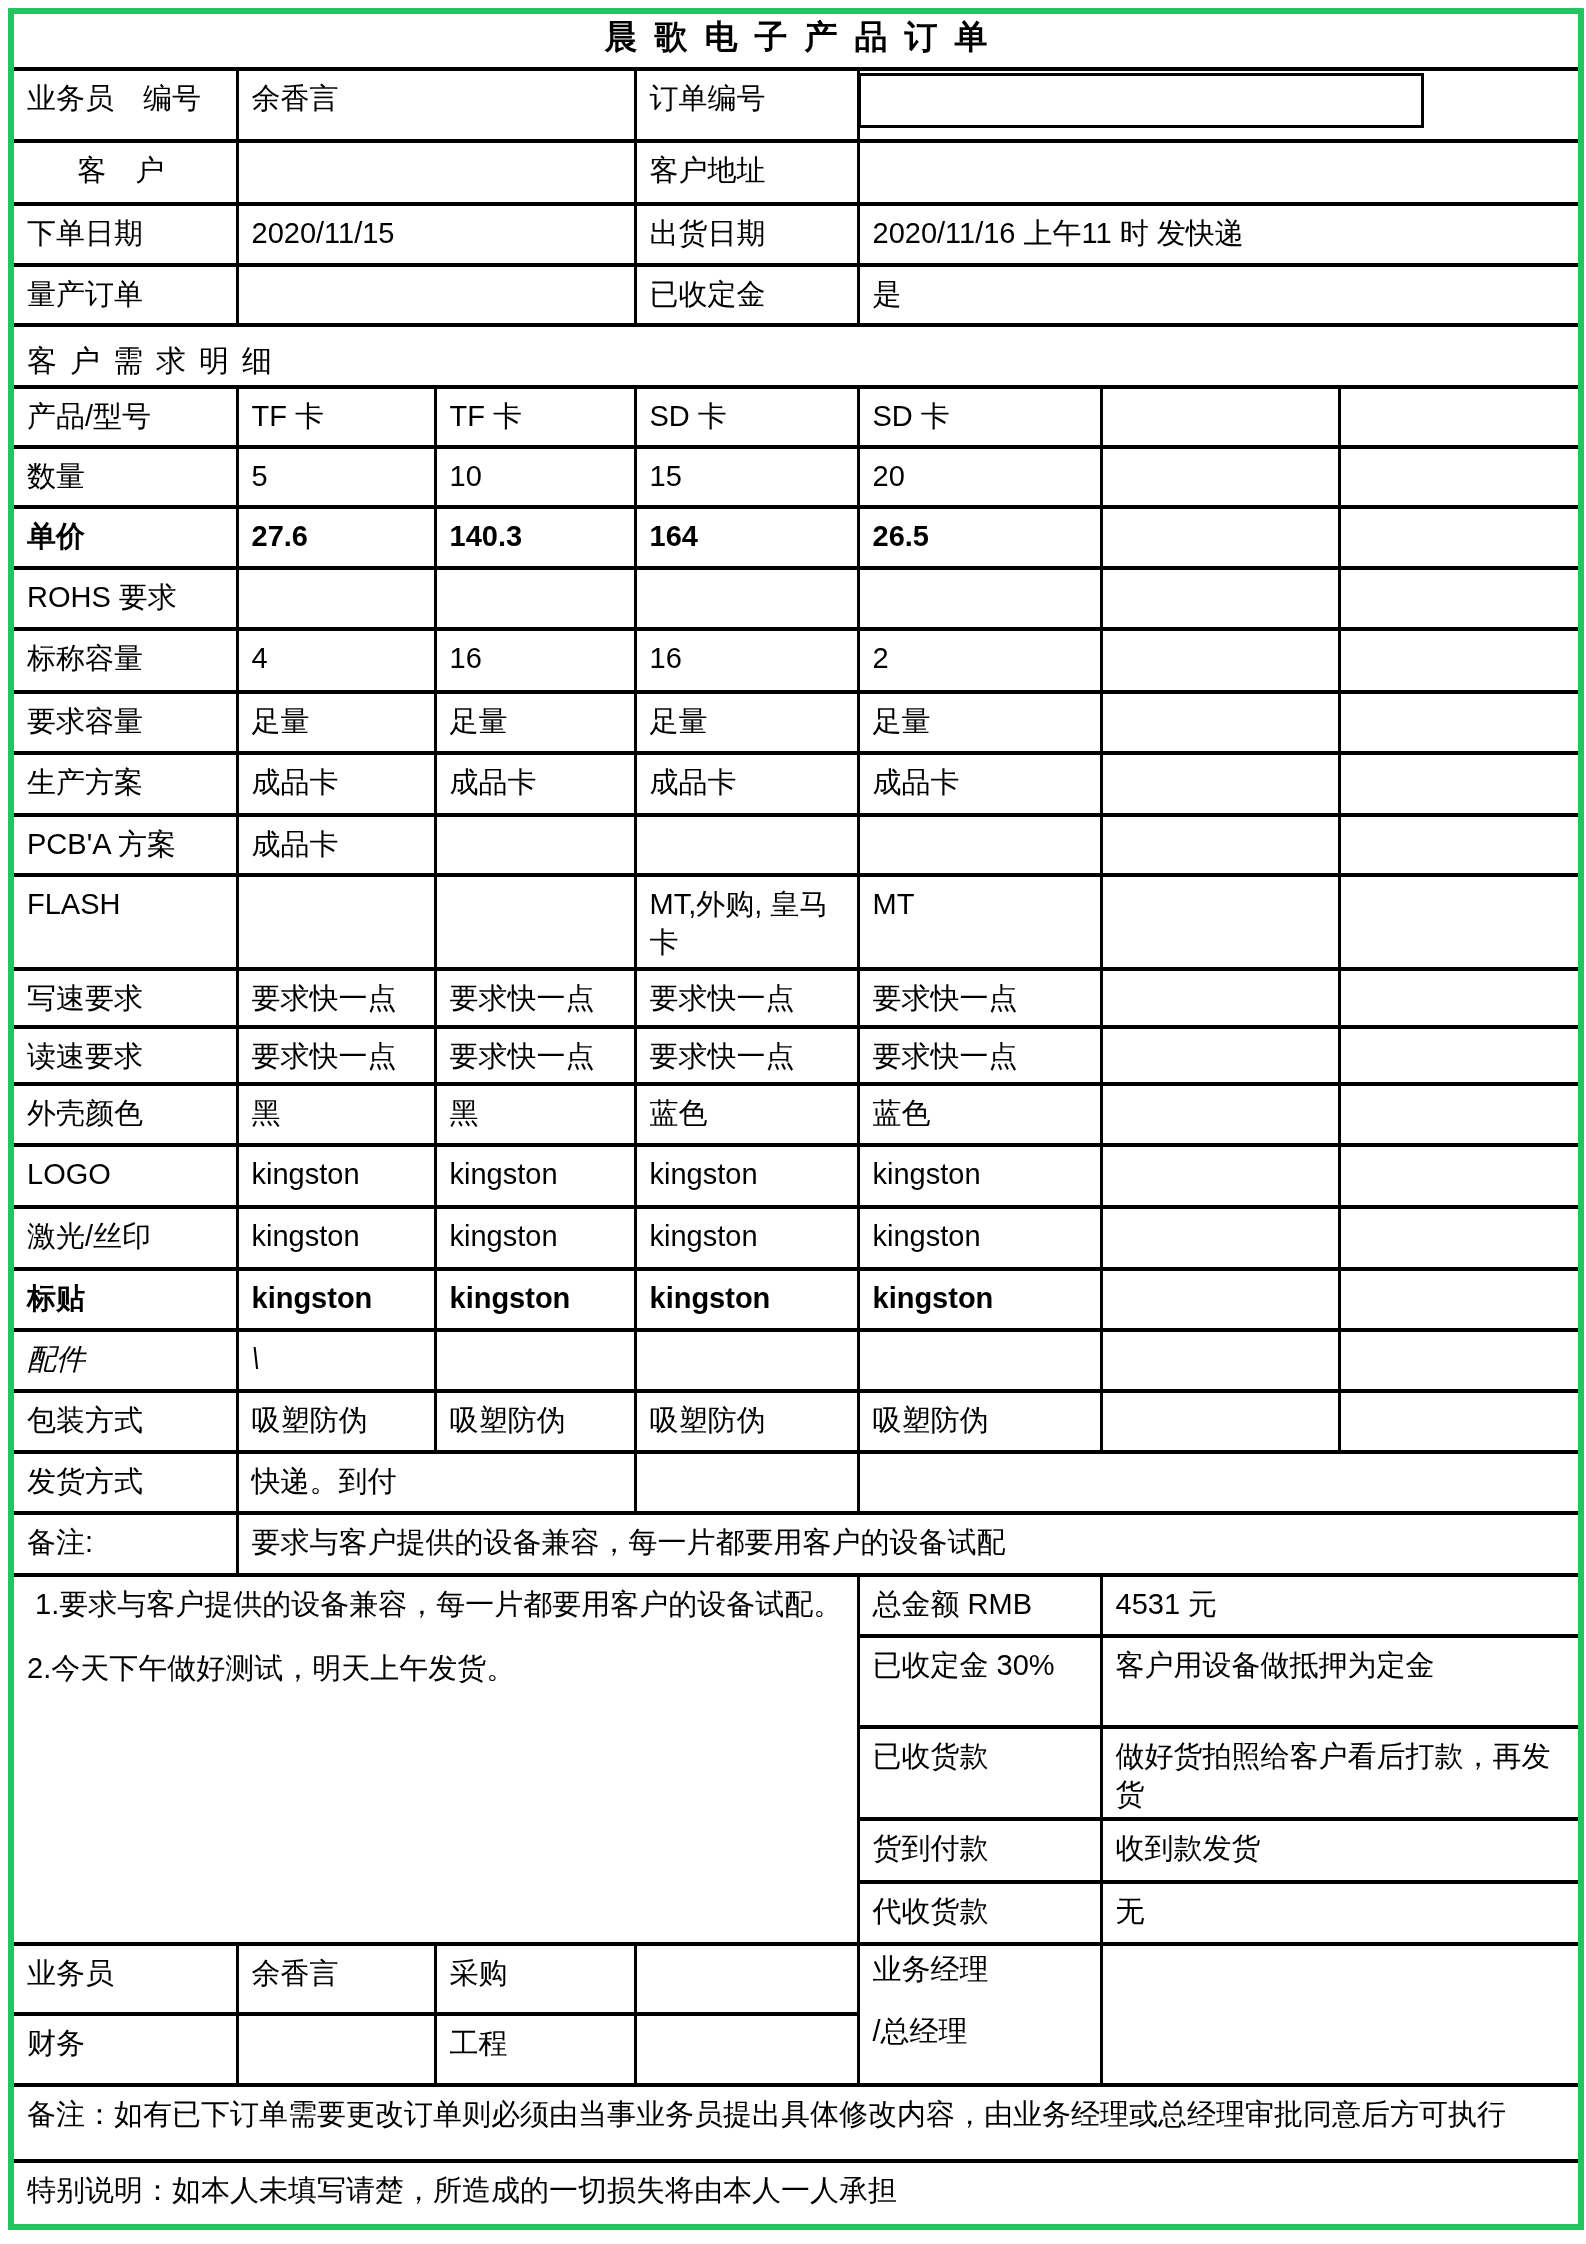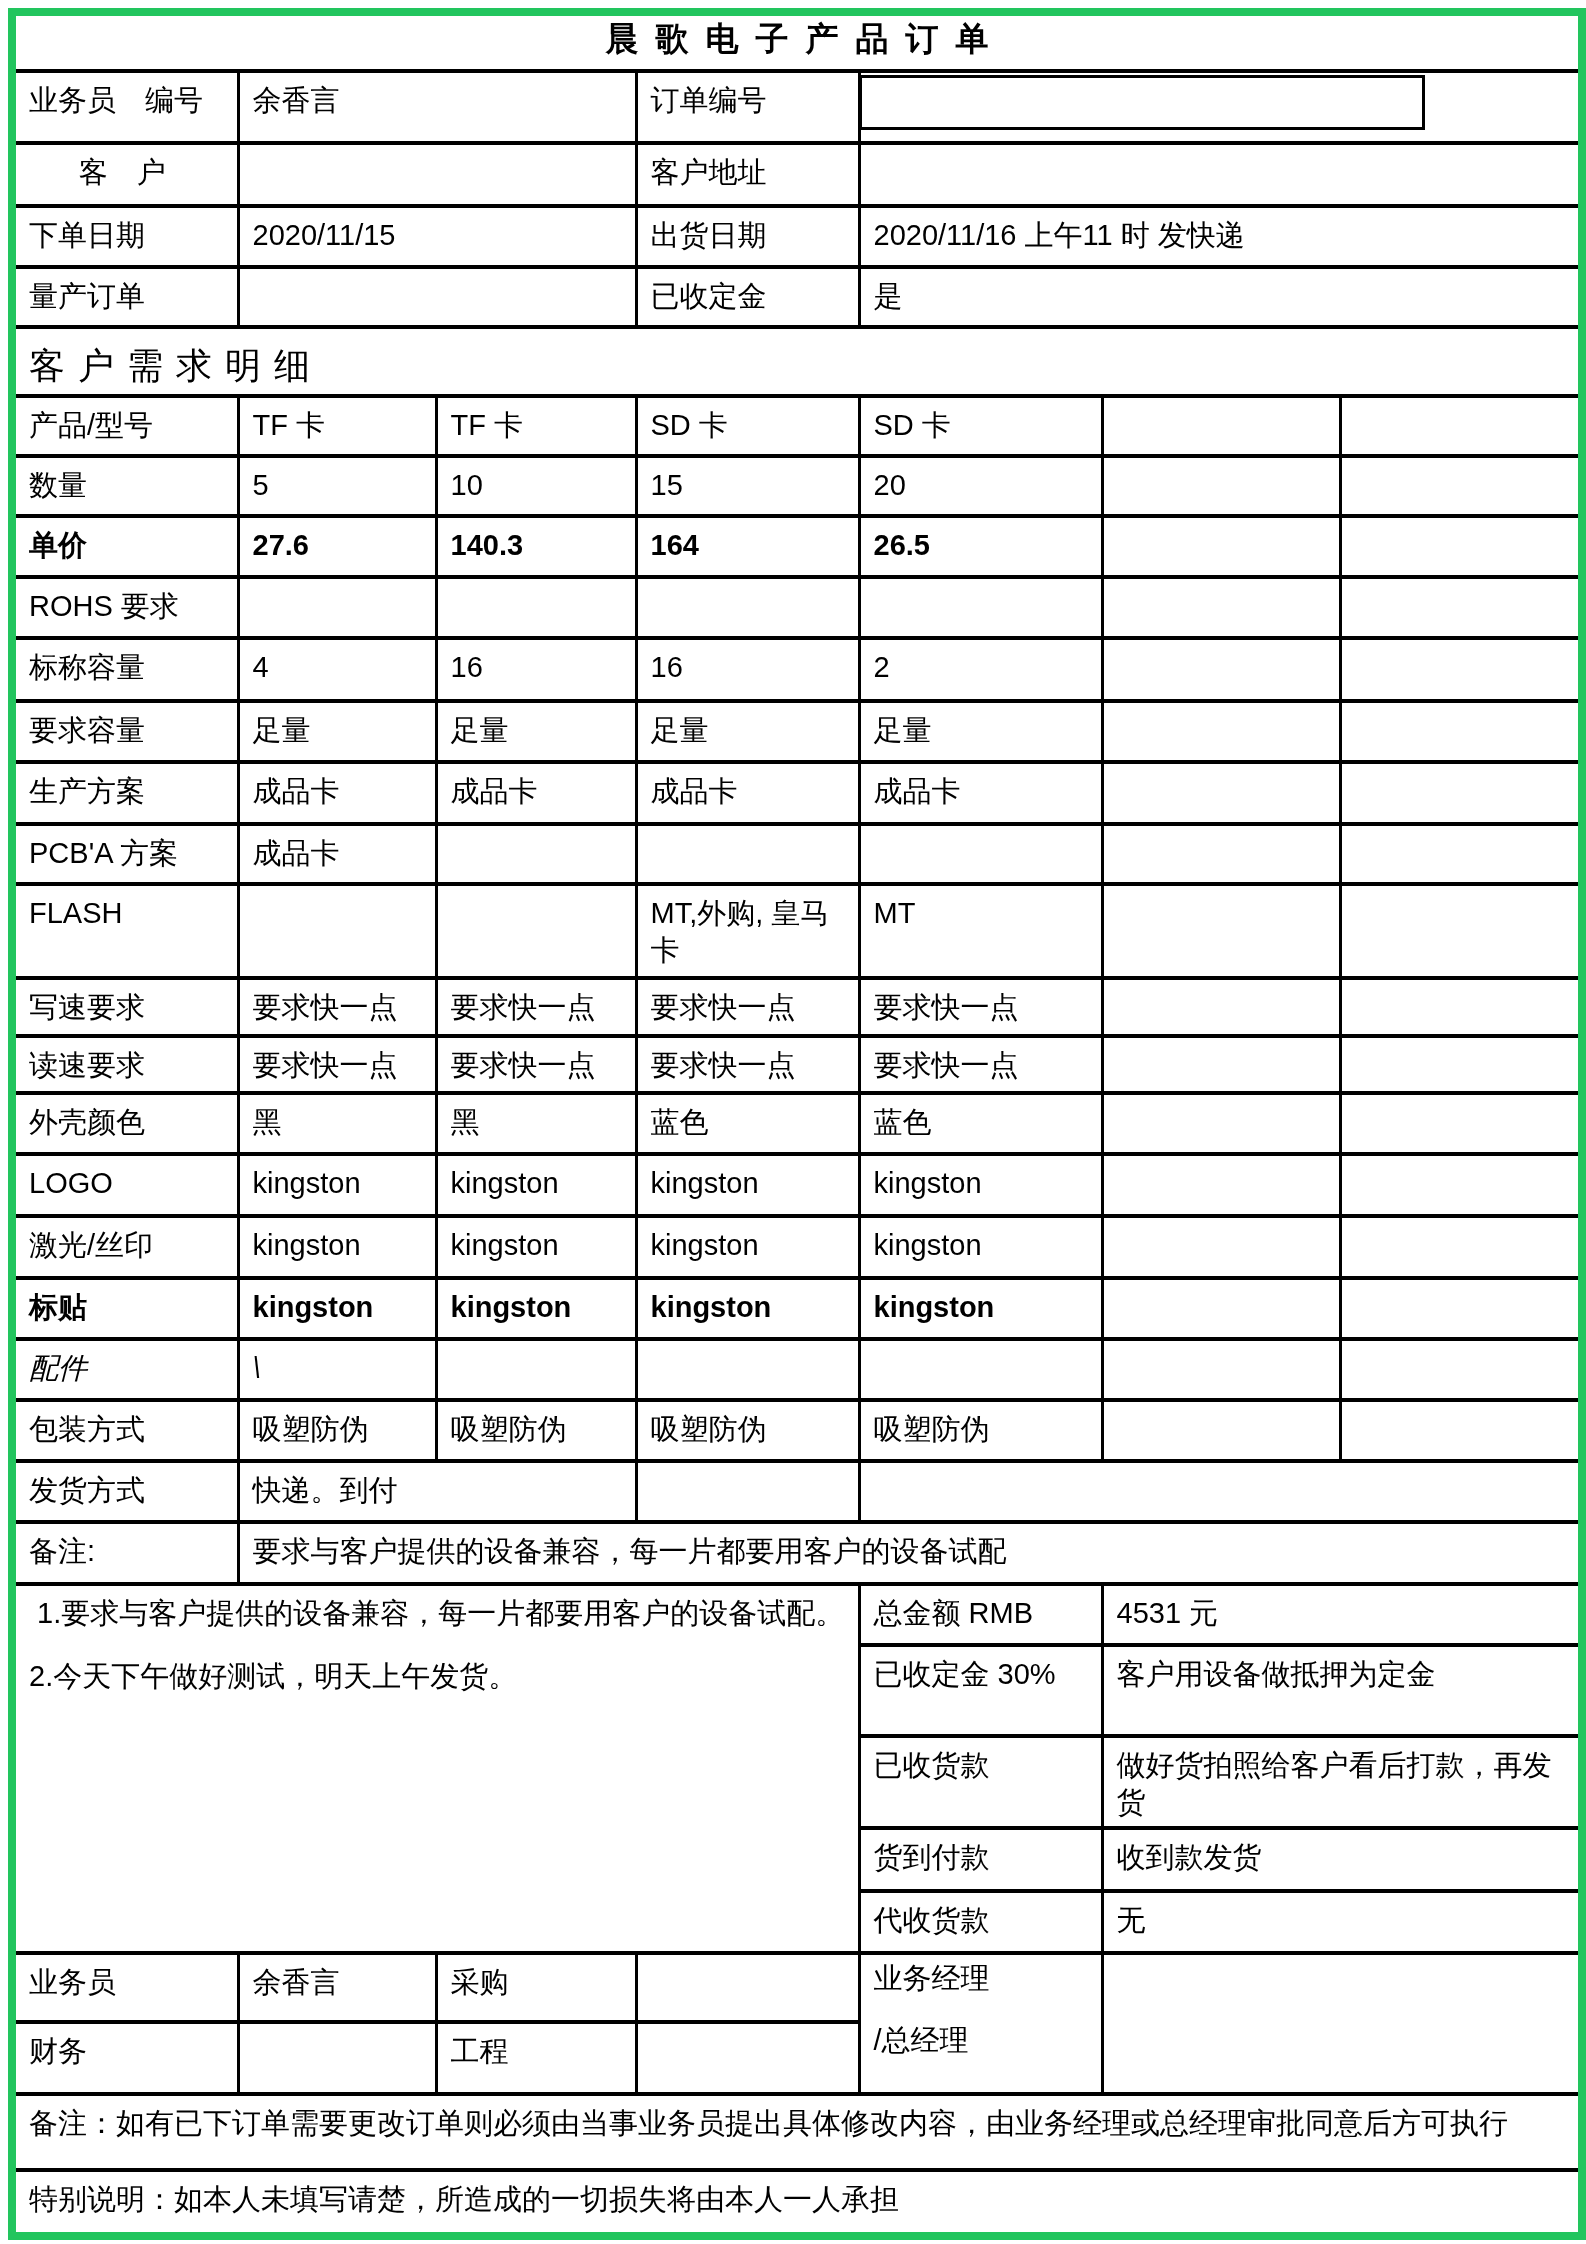--- a/index.html
+++ b/index.html
@@ -6,21 +6,21 @@
   body{
     width:1586px;height:2244px;
     font-family:"Liberation Sans","DejaVu Sans",sans-serif;
     color:#000;
   }
   .sheet{margin:8px 0 0 8px;}
   table{
     border-collapse:collapse;
     table-layout:fixed;
     width:1572px;
-    border:8px solid #22c55e;
+    border:6px solid #22c55e;
   }
   td{
     border:3px solid #000;
     border-top-width:4px;
     border-bottom-width:4px;
     vertical-align:top;
     padding:9px 8px 4px 13px;
     font-size:29px;
     line-height:1.3;
     overflow:hidden;
@@ -28,21 +28,21 @@
   }
   .title-cell{
     text-align:center;
     vertical-align:middle;
     font-weight:bold;
     font-size:33px;
     letter-spacing:17px;
     padding:2px 0 8px 17px;
   }
   .section-cell{
-    font-size:36px;
+    font-size:30px;
     letter-spacing:13px;
     padding-top:14px;
   }
   .center{text-align:center;padding-left:0;}
   .order-box-cell{position:relative;padding:0;}
   .order-box{
     position:absolute;left:-2px;top:2px;
     width:560px;height:49px;
     border:3px solid #000;
     background:#fff;

